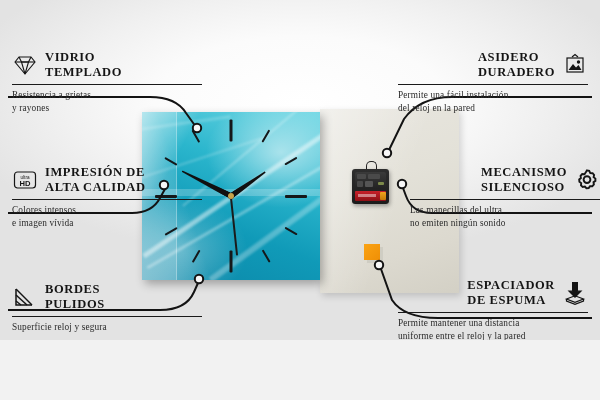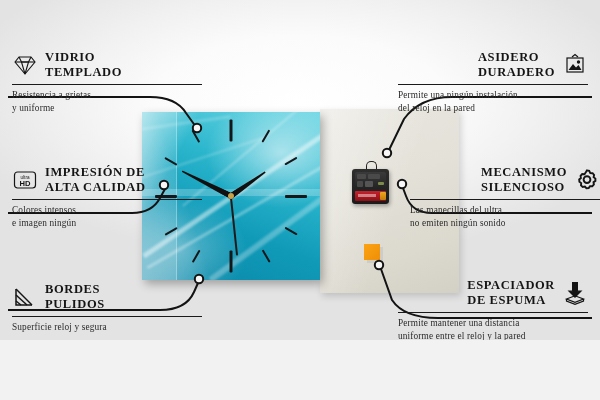--- a/index.html
+++ b/index.html
@@ -199,42 +199,42 @@
           </svg>
       </span>
       <span class="ftitle-text">
         <span>VIDRIO</span><br>
         <span>TEMPLADO</span>
       </span>
     </div>
     <div class="rule"></div>
     <div class="fdesc">
       <span>Resistencia a grietas</span><br>
-      <span>y uniforme</span>
+      <span>y rayones</span>
     </div>
   </div>
 
   <div class="feature left" style="left:12px; top:165px;">
     <div class="ftitle">
       <span class="ficon">
         <svg viewBox="0 0 26 26">
           <rect x="2.5" y="5" width="21" height="16" rx="3" fill="none" stroke="#151515" stroke-width="1.2"></rect>
           <text x="13" y="12" font-family="Liberation Sans, sans-serif" font-size="4.6" text-anchor="middle" fill="#151515">ultra</text>
           <text x="13" y="19" font-family="Liberation Sans, sans-serif" font-size="7.6" font-weight="bold" text-anchor="middle" fill="#151515">HD</text>
         </svg>
       </span>
       <span class="ftitle-text">
         <span>IMPRESIÓN DE</span><br>
         <span>ALTA CALIDAD</span>
       </span>
     </div>
     <div class="rule"></div>
     <div class="fdesc">
       <span>Colores intensos</span><br>
-      <span>e imagen ningún</span>
+      <span>e imagen vívida</span>
     </div>
   </div>
 
   <div class="feature left" style="left:12px; top:282px;">
     <div class="ftitle">
       <span class="ficon">
         <svg viewBox="0 0 26 26">
             <g stroke="#151515" stroke-width="1.5" fill="none">
           <path d="M4 5 L20 21"></path>
               <path d="M4 11 L15 21"></path>
@@ -266,21 +266,21 @@
           <path d="M10 5 L13 2.5 L16 5"></path>
           <rect x="5" y="6" width="16" height="14"></rect>
           <path d="M6.5 18 L11 12 L14 15.5 L16.5 13 L19.5 18 Z" fill="#151515" stroke="none"></path>
           <circle cx="16.5" cy="10" r="1.7" fill="#151515" stroke="none"></circle>
         </g>
           </svg>
       </span>
     </div>
     <div class="rule"></div>
     <div class="fdesc">
-      <span>Permite una ningún instalación</span><br>
+      <span>Permite una fácil instalación</span><br>
       <span>del reloj en la pared</span>
     </div>
   </div>
 
   <div class="feature right" style="left:410px; top:165px;">
     <div class="ftitle">
       <span class="ftitle-text">
         <span>MECANISMO</span><br>
         <span>SILENCIOSO</span>
       </span>

